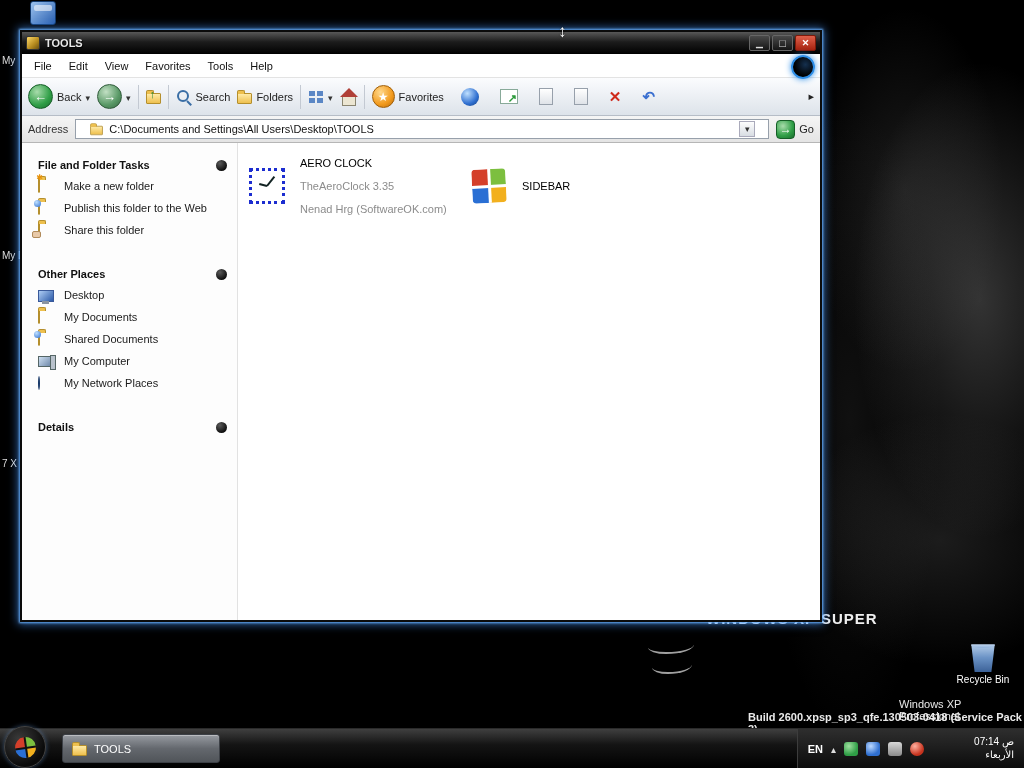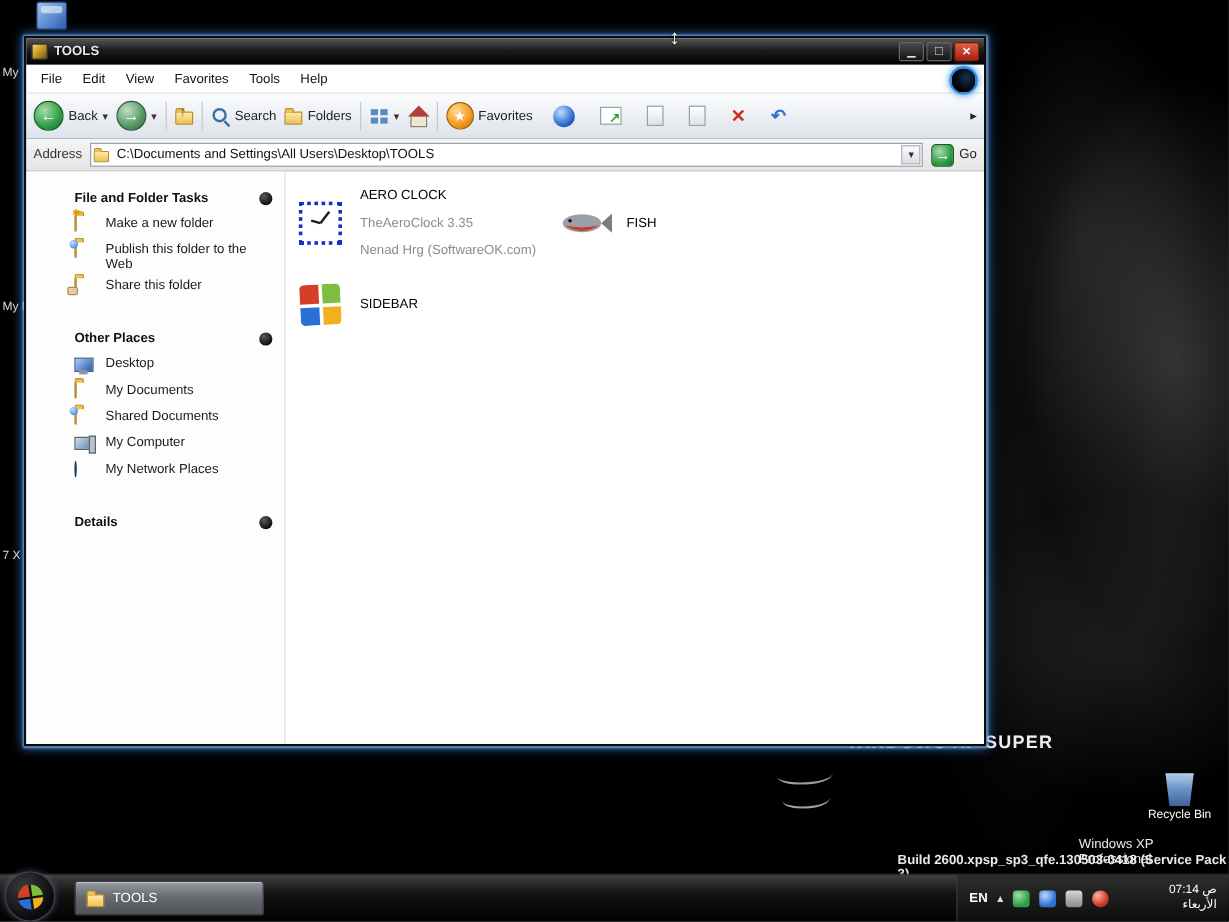--- a/index.html
+++ b/index.html
@@ -113,35 +113,35 @@
   .ic-doc { width:14px; height:17px; background:linear-gradient(#fff,#dfe3e8); border:1px solid #97a0ab; }
   .ic-del::before { content:"\2715"; color:#cf2a1b; font-size:15px; font-weight:bold; }
   .ic-undo::before { content:"\21B6"; color:#3a6fd0; font-size:15px; font-weight:bold; }
   .tb-chevron { margin-left:auto; color:#222; }
   .tb-chevron::before { content:"\25B8"; }
 
   .addressbar { height:27px; flex:0 0 27px; display:flex; align-items:center; gap:7px; padding:0 6px;
     background:linear-gradient(#f5f5f5,#e4e4e4); border-bottom:1px solid #b6b6b6; }
   .addr-label { color:#333; }
   .addr-input { flex:1; height:20px; background:#fff; border:1px solid #97a0ab;
-    display:flex; align-items:center; gap:5px; padding:0 1px; }
+    display:flex; align-items:center; gap:5px; padding:0 13px; }
   .addr-input .folder { transform:scale(.85); margin-top:2px; }
   .addr-text { flex:1; color:#111; white-space:nowrap; overflow:hidden; }
   .addr-drop { width:16px; height:16px; display:flex; align-items:center; justify-content:center;
     background:linear-gradient(#fdfdfd,#d8dde3); border:1px solid #aab; }
   .go-circle { width:19px; height:19px; border-radius:4px; color:#fff; font-size:12px;
     display:flex; align-items:center; justify-content:center;
     background:radial-gradient(circle at 35% 30%, #a8dcab, #2f9e46 60%, #1b6c2f);
     border:1px solid #155f27; }
   .go-label { color:#222; }
 
   .content { flex:1; display:flex; background:#fff; overflow:hidden; }
   .taskpane { width:216px; flex:0 0 216px; padding:16px 10px 0 16px; background:#fdfdfd;
     border-right:1px solid #e2e2e2; }
-  .sb-section { margin-bottom:28px;margin-left:24px; }
+  .sb-section { margin-bottom:28px; }
   .sb-head { display:flex; align-items:center; justify-content:space-between;
     font-weight:bold; color:#101010; margin-bottom:9px; }
   .sb-dot { width:11px; height:11px; border-radius:50%;
     background:radial-gradient(circle at 35% 30%, #5a5a5a, #101010 70%); }
   .sb-item { display:flex; align-items:flex-start; gap:9px; margin:6px 0; color:#1a1a1a; }
   .si { width:17px; flex:0 0 17px; height:16px; position:relative; }
   .badge-dot::after { content:""; position:absolute; right:-2px; top:-2px; width:7px; height:7px;
     border-radius:50%; background:radial-gradient(circle at 35% 30%, #bfe0ff, #2f6fd0); }
   .hand-dot::after { content:""; position:absolute; right:-2px; bottom:-2px; width:7px; height:5px;
     border-radius:2px; background:#e8c9a8; border:1px solid #b08a5a; }
@@ -379,31 +379,20 @@
         <span class="fi">
             <span class="ic-aero"></span>
           </span>
         <span>
           <div class="tile-name">AERO CLOCK</div>
           <div class="tile-sub">TheAeroClock 3.35</div>
           <div class="tile-sub">Nenad Hrg (SoftwareOK.com)</div>
         </span>
       </div>
 
-      <div class="tile">
-        <span class="fi">
-          <svg width="42" height="22" viewBox="0 0 42 22">
-            <polygon points="33,11 42,3 42,19" fill="#7d7d7d"></polygon>
-            <ellipse cx="17" cy="11" rx="16" ry="7.5" fill="#9aa0a8"></ellipse>
-            <path d="M3 13 Q17 22 31 13 Q17 16 3 13 Z" fill="#c2402a"></path>
-            <circle cx="7" cy="9" r="1.5" fill="#111"></circle>
-          </svg>
-        </span>
-        <span class="tile-name">FISH</span>
-      </div>
 
       <div class="tile">
         <span class="fi">
             <span class="ic-flag"></span>
           </span>
         <span class="tile-name">SIDEBAR</span>
       </div>
 
 
     </div>

